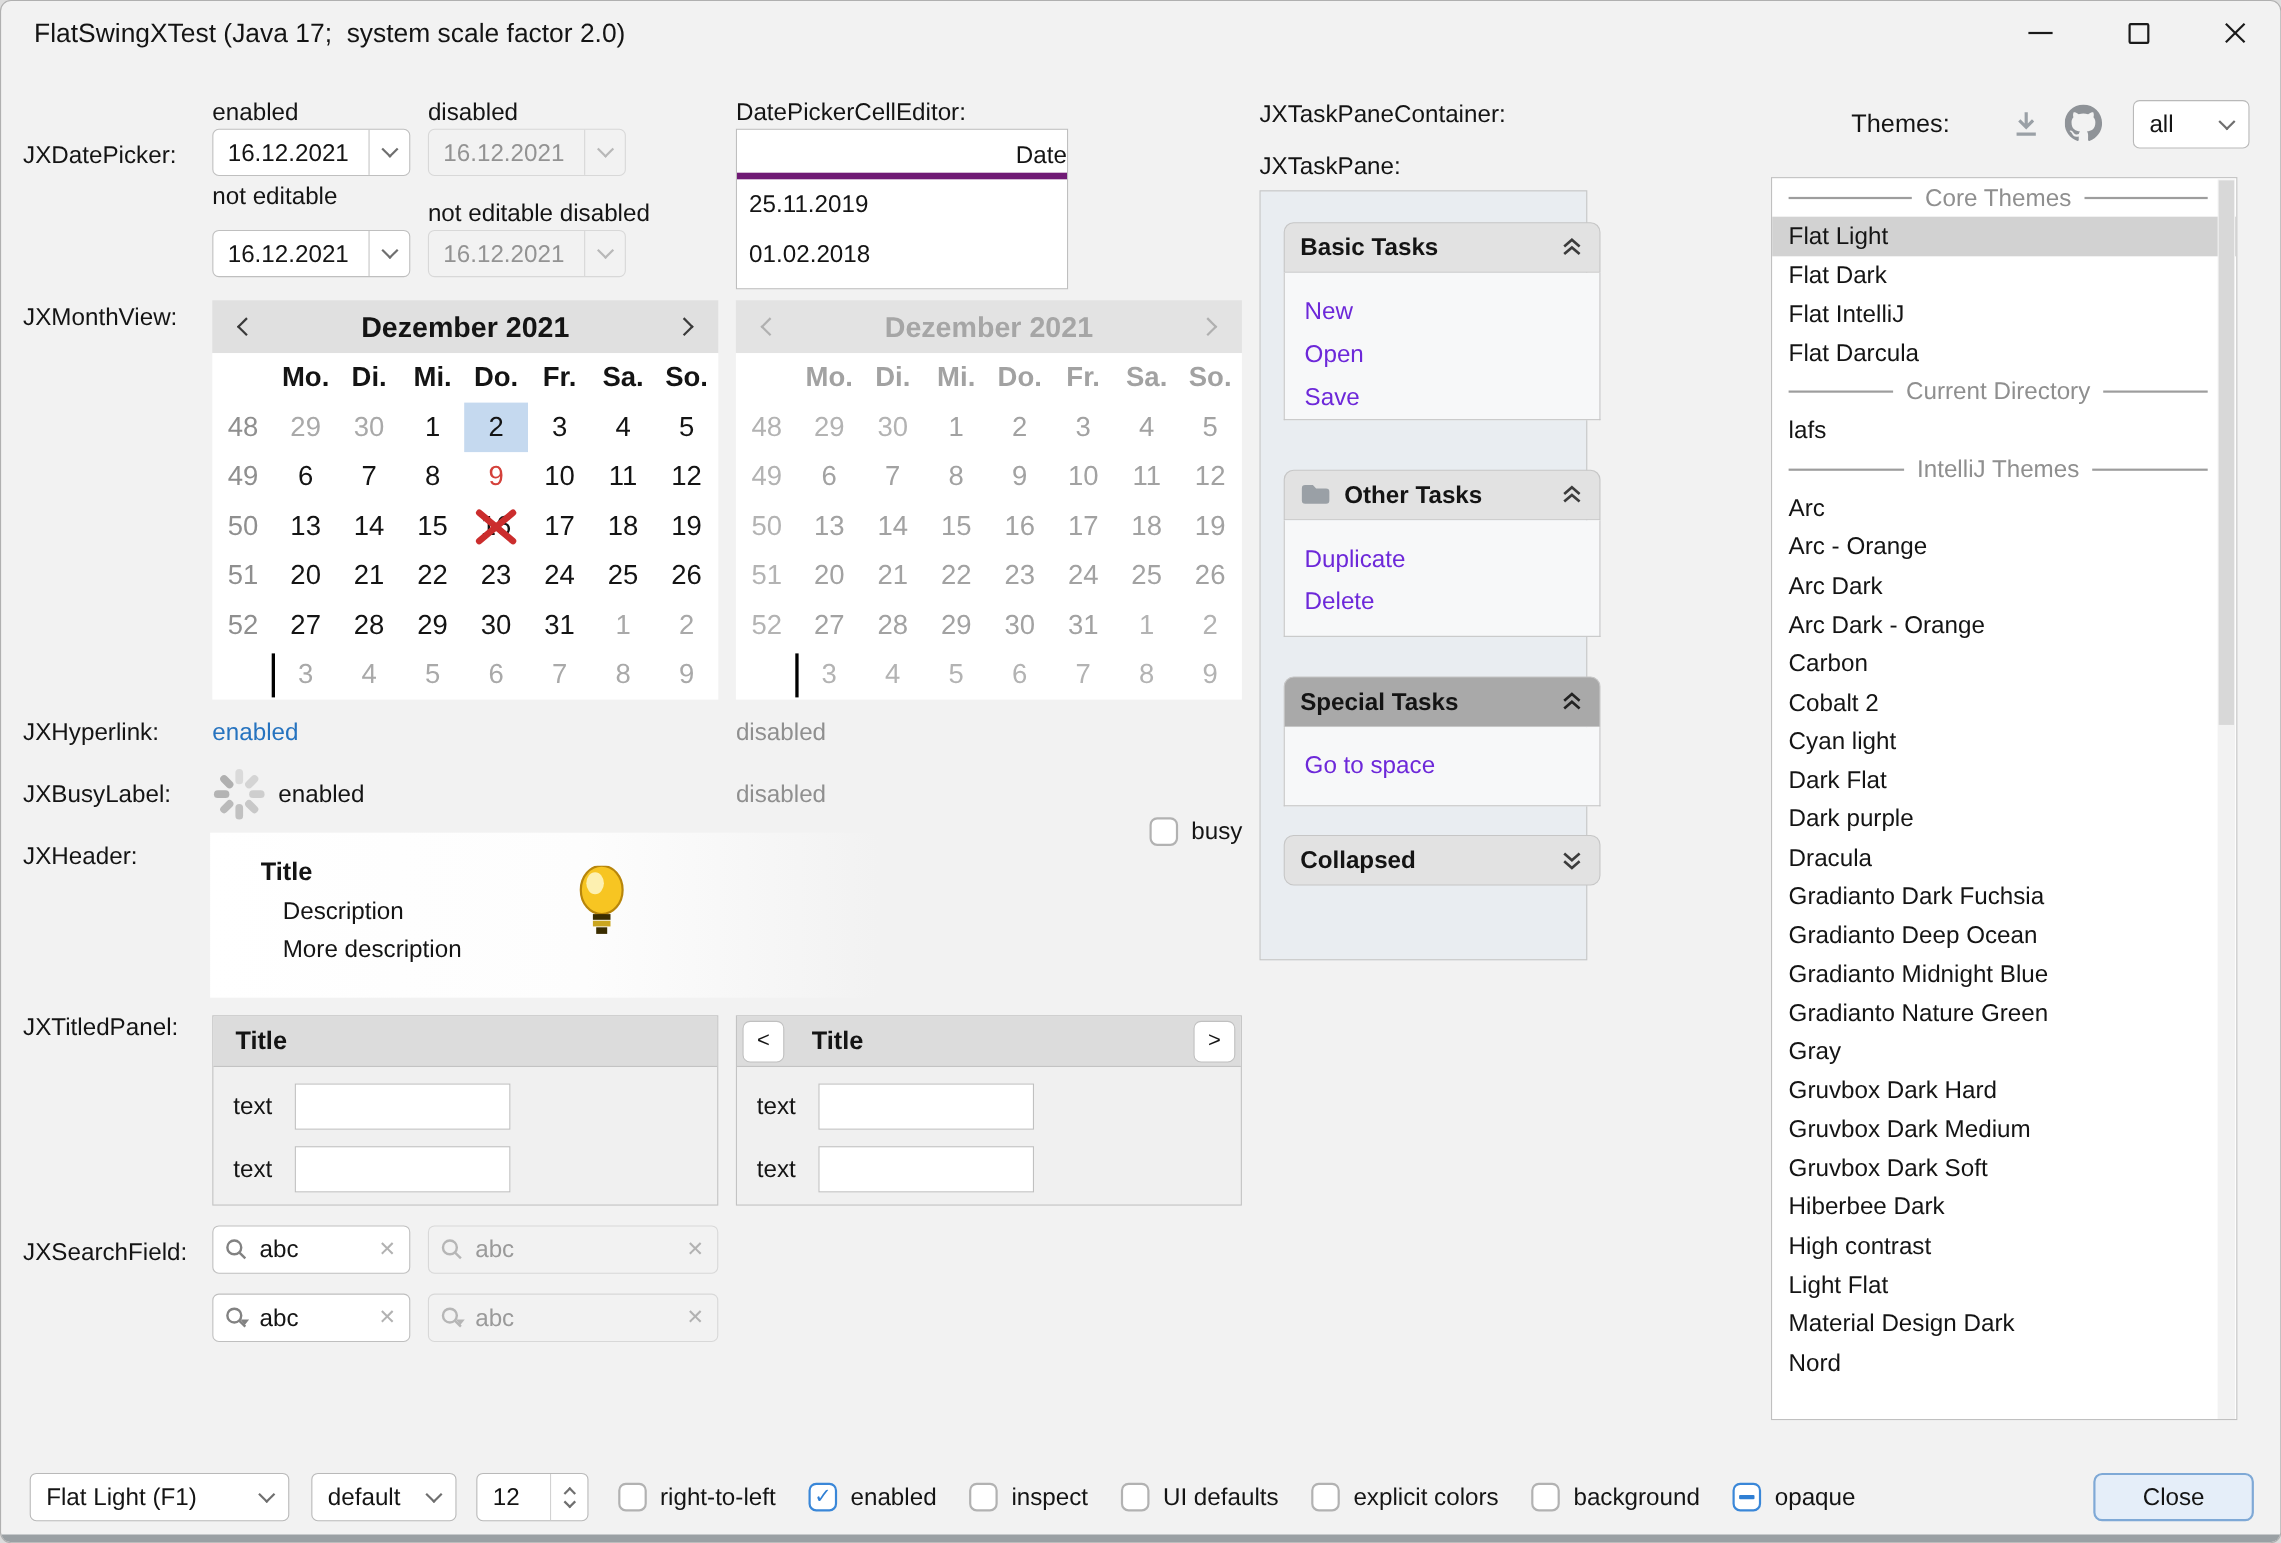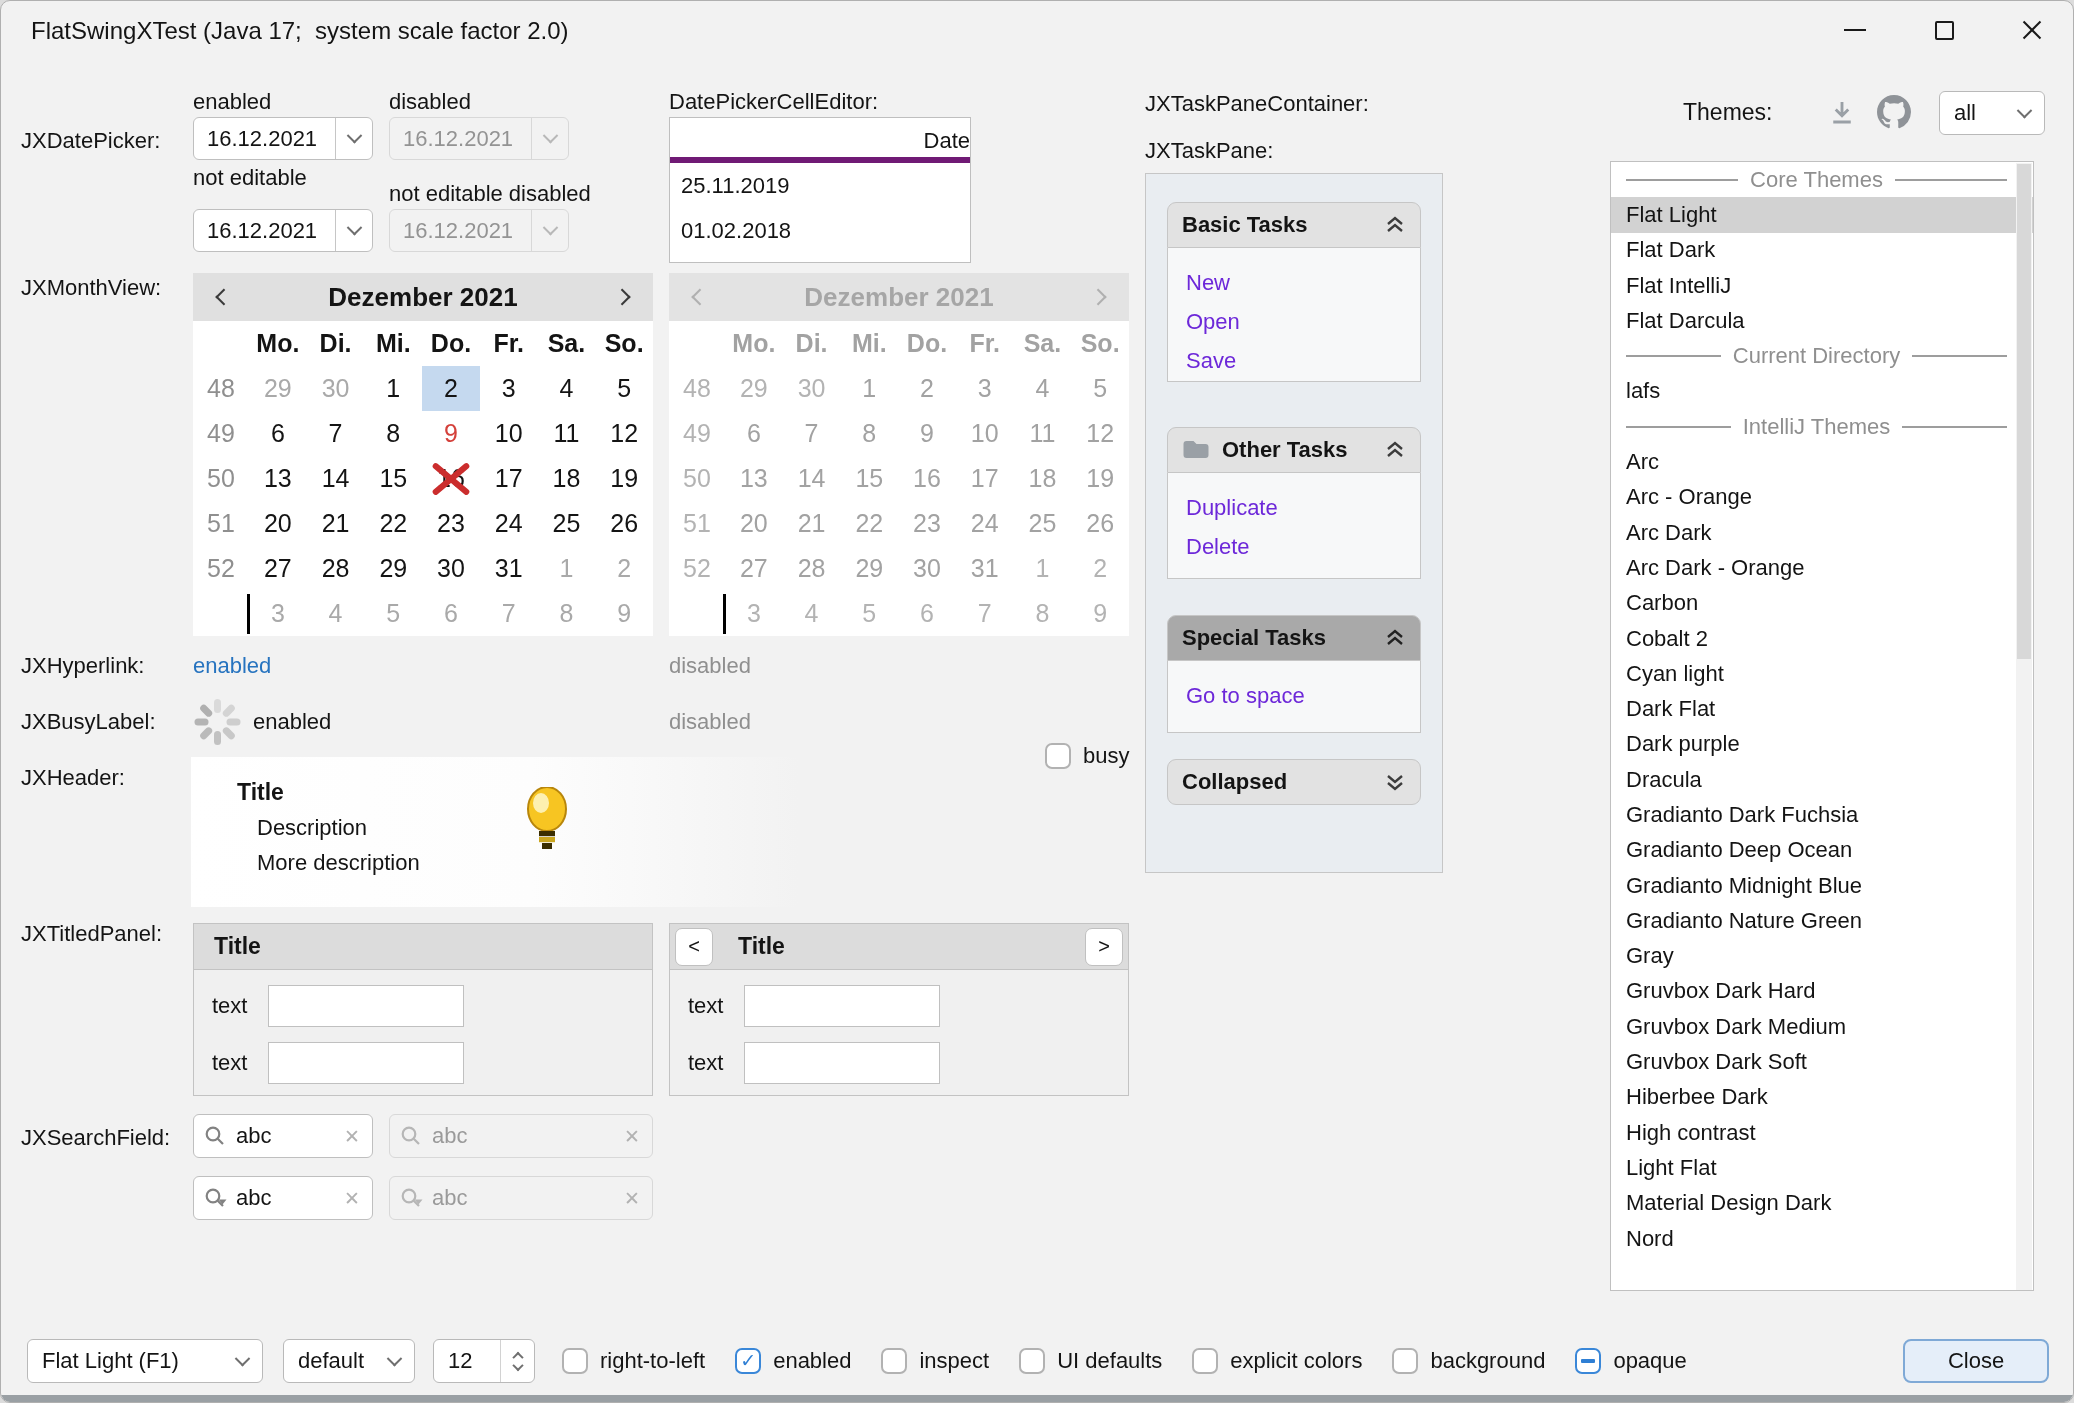--- a/index.html
+++ b/index.html
@@ -109,21 +109,21 @@
   .searchfield { position:absolute; height:44px; background:#fff; border:1px solid #bfbfbf; border-radius:6px;
                  display:flex; align-items:center; padding:0 12px 0 10px; gap:8px; }
   .searchfield .sf-val { flex:1; font-size:22px; }
   .searchfield .sf-clear { color:#b2b2b2; font-size:19px; }
   .searchfield.disabled { background:#f2f2f2; border-color:#d8d8d8; }
   .searchfield.disabled .sf-val { color:#9a9a9a; }
 
   
   .tp-container { position:absolute; left:1144px; top:172px; width:298px; height:700px;
                   background:#e9edf1; border:1px solid #c6c6c6; }
-  .pane { position:absolute; left:21px; width:254px; }
+  .pane { position:absolute; left:21px; width:288px; }
   .pane-hd { height:46px; background:#e2e2e2; border:1px solid #c6c6c6; border-radius:9px 9px 0 0;
              display:flex; align-items:center; padding:0 14px; font-weight:bold; font-size:22px; gap:12px; }
   .pane-bd { border:1px solid #c6c6c6; border-top:none; background:#f7f8f9;
              display:flex; flex-direction:column; gap:13px; padding:22px 0 24px 18px; }
   .pane-link { color:#6d28d9; font-size:22px; }
   .pane.special .pane-hd { background:#a9a9a9; }
   .pane.collapsed .pane-hd { border-radius:9px; }
   .hd-chev { margin-left:auto; display:flex; }
 
   

